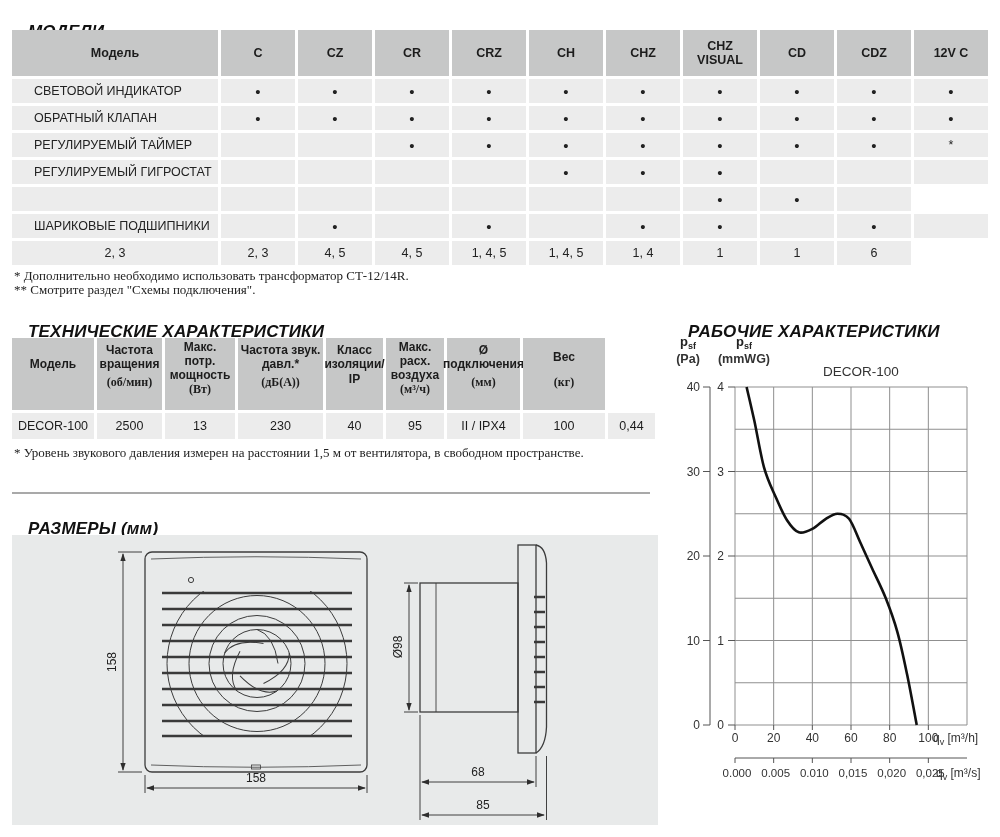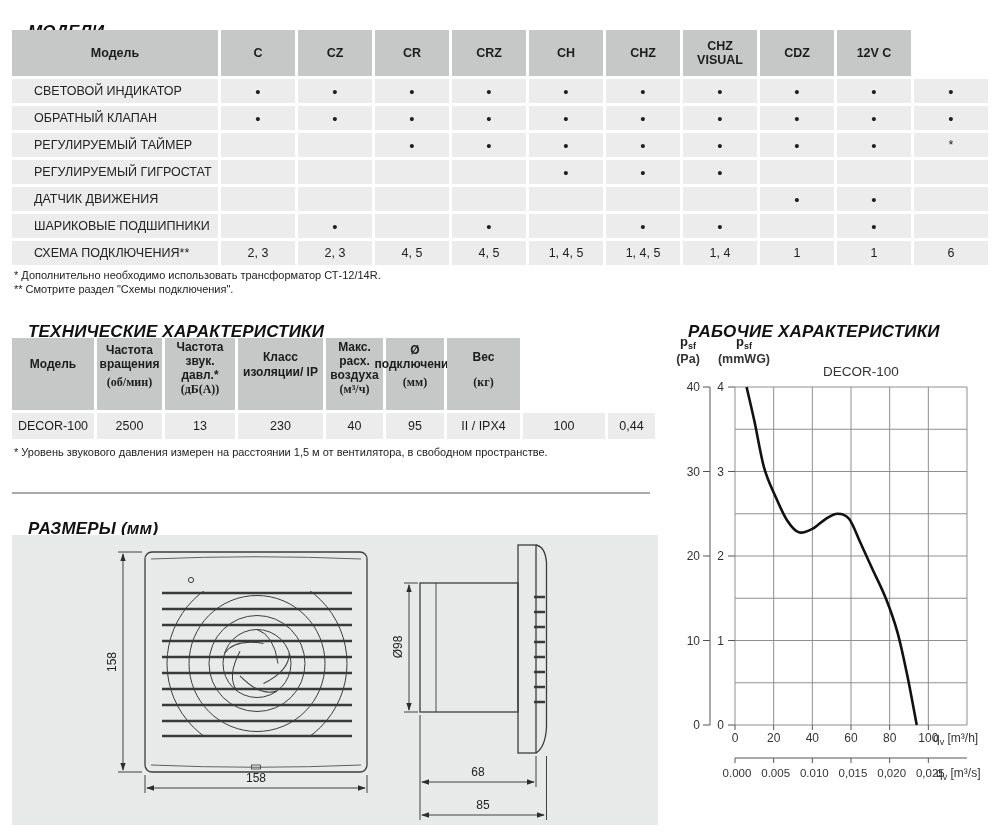--- a/index.html
+++ b/index.html
@@ -8,21 +8,21 @@
   .sec-title{position:absolute;margin:16px;font-size:17px;font-weight:bold;letter-spacing:.2px;color:#111;font-style:italic;}
   
   #modelsTable{position:absolute;left:12px;top:30px;width:976px;}
   .trow{display:grid;grid-template-columns:206px repeat(10,1fr);gap:3px;margin-bottom:3px;}
   .hc{background:#c6c7c7;font-weight:bold;font-size:12.5px;display:flex;align-items:center;
       justify-content:center;text-align:center;line-height:1.15;height:46px;}
   .dc{background:#ececec;height:24px;display:flex;align-items:center;justify-content:center;
       font-size:12.5px;color:#222;}
   .lc{justify-content:flex-start;padding-left:22px;}
   .dot{font-size:15px;}
-  .footnote{position:absolute;font-size:11px;color:#222;line-height:13px;}
+  .footnote{position:absolute;font-size:13px;color:#222;line-height:13px;font-family:Liberation Serif, serif;}
   
   #techTable{position:absolute;left:12px;top:338px;width:643px;}
   .trow2{display:grid;grid-template-columns:82px 65px 70px 85px 57px 58px 73px 82px 47px;
          gap:3px;margin-bottom:3px;}
   .h2c{background:#c6c7c7;height:72px;font-weight:bold;font-size:12px;display:flex;
        flex-direction:column;align-items:center;text-align:center;line-height:1.18;}
   .h2c .tt{flex:1;display:flex;align-items:center;justify-content:center;padding:2px 2px 0;}
   .h2c .un{padding-bottom:21px;font-family:Liberation Serif, serif;}
   .d2c{background:#ececec;height:26px;display:flex;align-items:center;justify-content:center;
        font-size:12.5px;}
@@ -39,20 +39,21 @@
 <div id="modelsTable">
     <div class="trow">
       <div class="hc lc-head">Модель</div>
       <div class="hc">C</div>
       <div class="hc">CZ</div>
       <div class="hc">CR</div>
       <div class="hc">CRZ</div>
       <div class="hc">CH</div>
       <div class="hc">CHZ</div>
       <div class="hc">CHZ VISUAL</div>
+      <div class="hc">CD</div>
       <div class="hc">CDZ</div>
       <div class="hc">12V C</div>
     </div>
     <div class="trow">
       <div class="dc lc">СВЕТОВОЙ ИНДИКАТОР</div>
       <div class="dc dot">•</div>
       <div class="dc dot">•</div>
       <div class="dc dot">•</div>
       <div class="dc dot">•</div>
       <div class="dc dot">•</div>
@@ -95,21 +96,20 @@
       <div class="dc"></div>
       <div class="dc"></div>
       <div class="dc dot">•</div>
       <div class="dc dot">•</div>
       <div class="dc dot">•</div>
       <div class="dc"></div>
       <div class="dc"></div>
       <div class="dc"></div>
     </div>
     <div class="trow">
-      <div class="dc lc">ДАТЧИК ДВИЖЕНИЯ</div>
       <div class="dc"></div>
       <div class="dc"></div>
       <div class="dc"></div>
       <div class="dc"></div>
       <div class="dc"></div>
       <div class="dc"></div>
       <div class="dc"></div>
       <div class="dc dot">•</div>
       <div class="dc dot">•</div>
       <div class="dc"></div>
@@ -121,21 +121,20 @@
       <div class="dc"></div>
       <div class="dc dot">•</div>
       <div class="dc"></div>
       <div class="dc dot">•</div>
       <div class="dc dot">•</div>
       <div class="dc"></div>
       <div class="dc dot">•</div>
       <div class="dc"></div>
     </div>
     <div class="trow">
-      <div class="dc lc">СХЕМА ПОДКЛЮЧЕНИЯ**</div>
       <div class="dc">2, 3</div>
       <div class="dc">2, 3</div>
       <div class="dc">4, 5</div>
       <div class="dc">4, 5</div>
       <div class="dc">1, 4, 5</div>
       <div class="dc">1, 4, 5</div>
       <div class="dc">1, 4</div>
       <div class="dc">1</div>
       <div class="dc">1</div>
       <div class="dc">6</div>
@@ -147,20 +146,24 @@
 <h2 class="sec-title" style="left:12px;top:306px">ТЕХНИЧЕСКИЕ ХАРАКТЕРИСТИКИ</h2>
 <div id="techTable">
     <div class="trow2">
       <div class="h2c">
         <div class="tt">Модель</div>
         <div class="un"></div>
       </div>
       <div class="h2c">
         <div class="tt">Частота вращения</div>
         <div class="un">(об/мин)</div>
+      </div>
+      <div class="h2c">
+        <div class="tt">Макс. потр. мощность</div>
+        <div class="un">(Вт)</div>
       </div>
       <div class="h2c">
         <div class="tt">Частота звук. давл.*</div>
         <div class="un">(дБ(А))</div>
       </div>
       <div class="h2c">
         <div class="tt">Класс изоляции/ IP</div>
         <div class="un"></div>
       </div>
       <div class="h2c">

